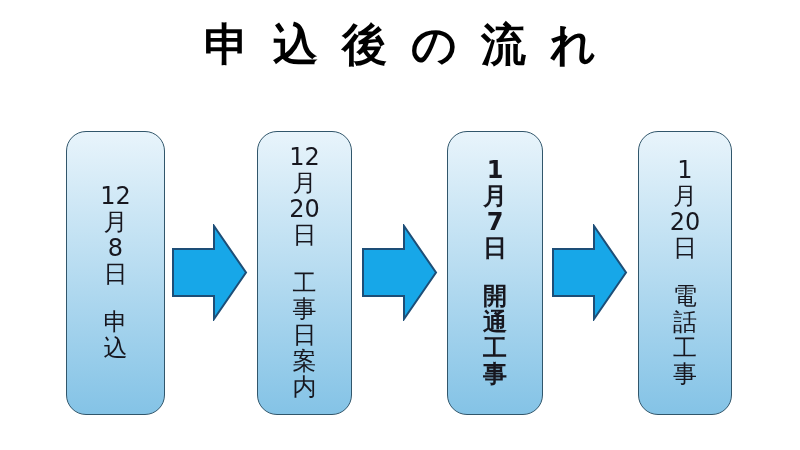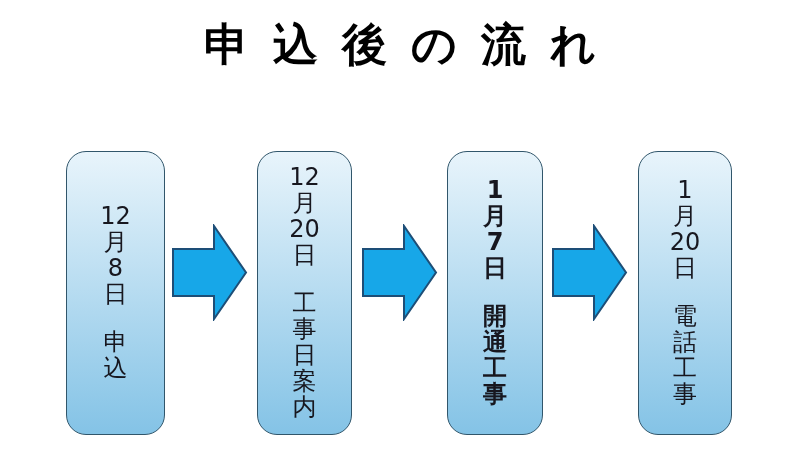--- a/index.html
+++ b/index.html
@@ -42,21 +42,20 @@
     position: absolute;
     top: 131px;
     height: 284px;
     border: 1.5px solid var(--box-border);
     border-radius: 20px;
     background: linear-gradient(to bottom, var(--box-top) 0%, var(--box-bottom) 100%);
     display: flex;
     flex-direction: column;
     align-items: center;
     justify-content: center;
-    margin-top: 20px;
   }
   .step-1 { left: 66px;  width: 99px; }
   .step-2 { left: 257px; width: 95px; }
   .step-3 { left: 447px; width: 96px; }
   .step-4 { left: 638px; width: 94px; }
   .vtext {
     white-space: pre-line;
     text-align: center;
     font-size: 24px;
     line-height: 1.08;

